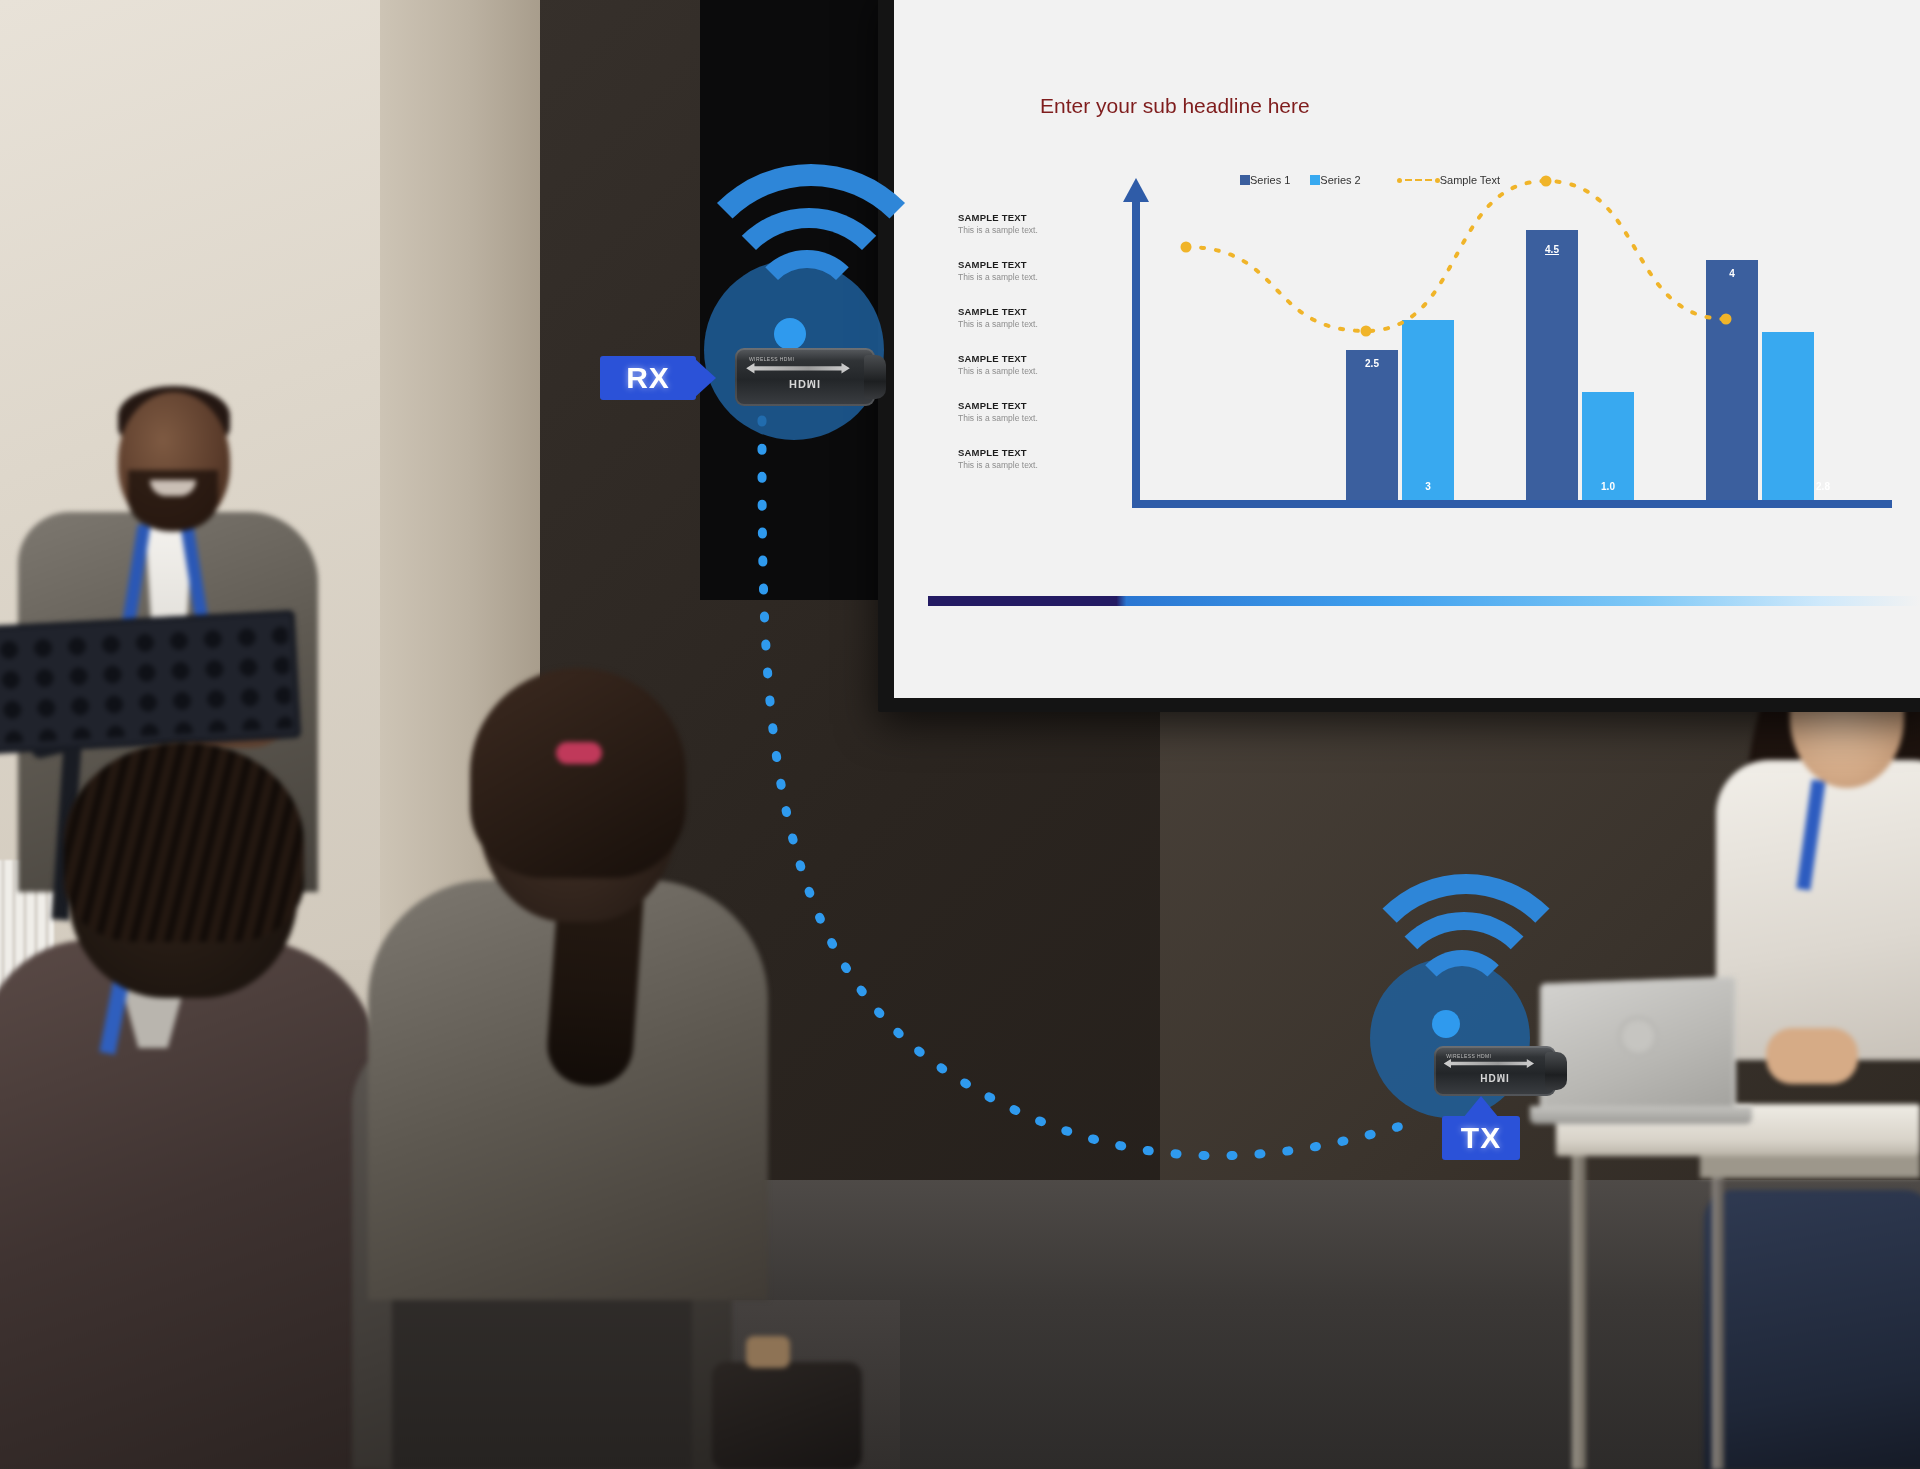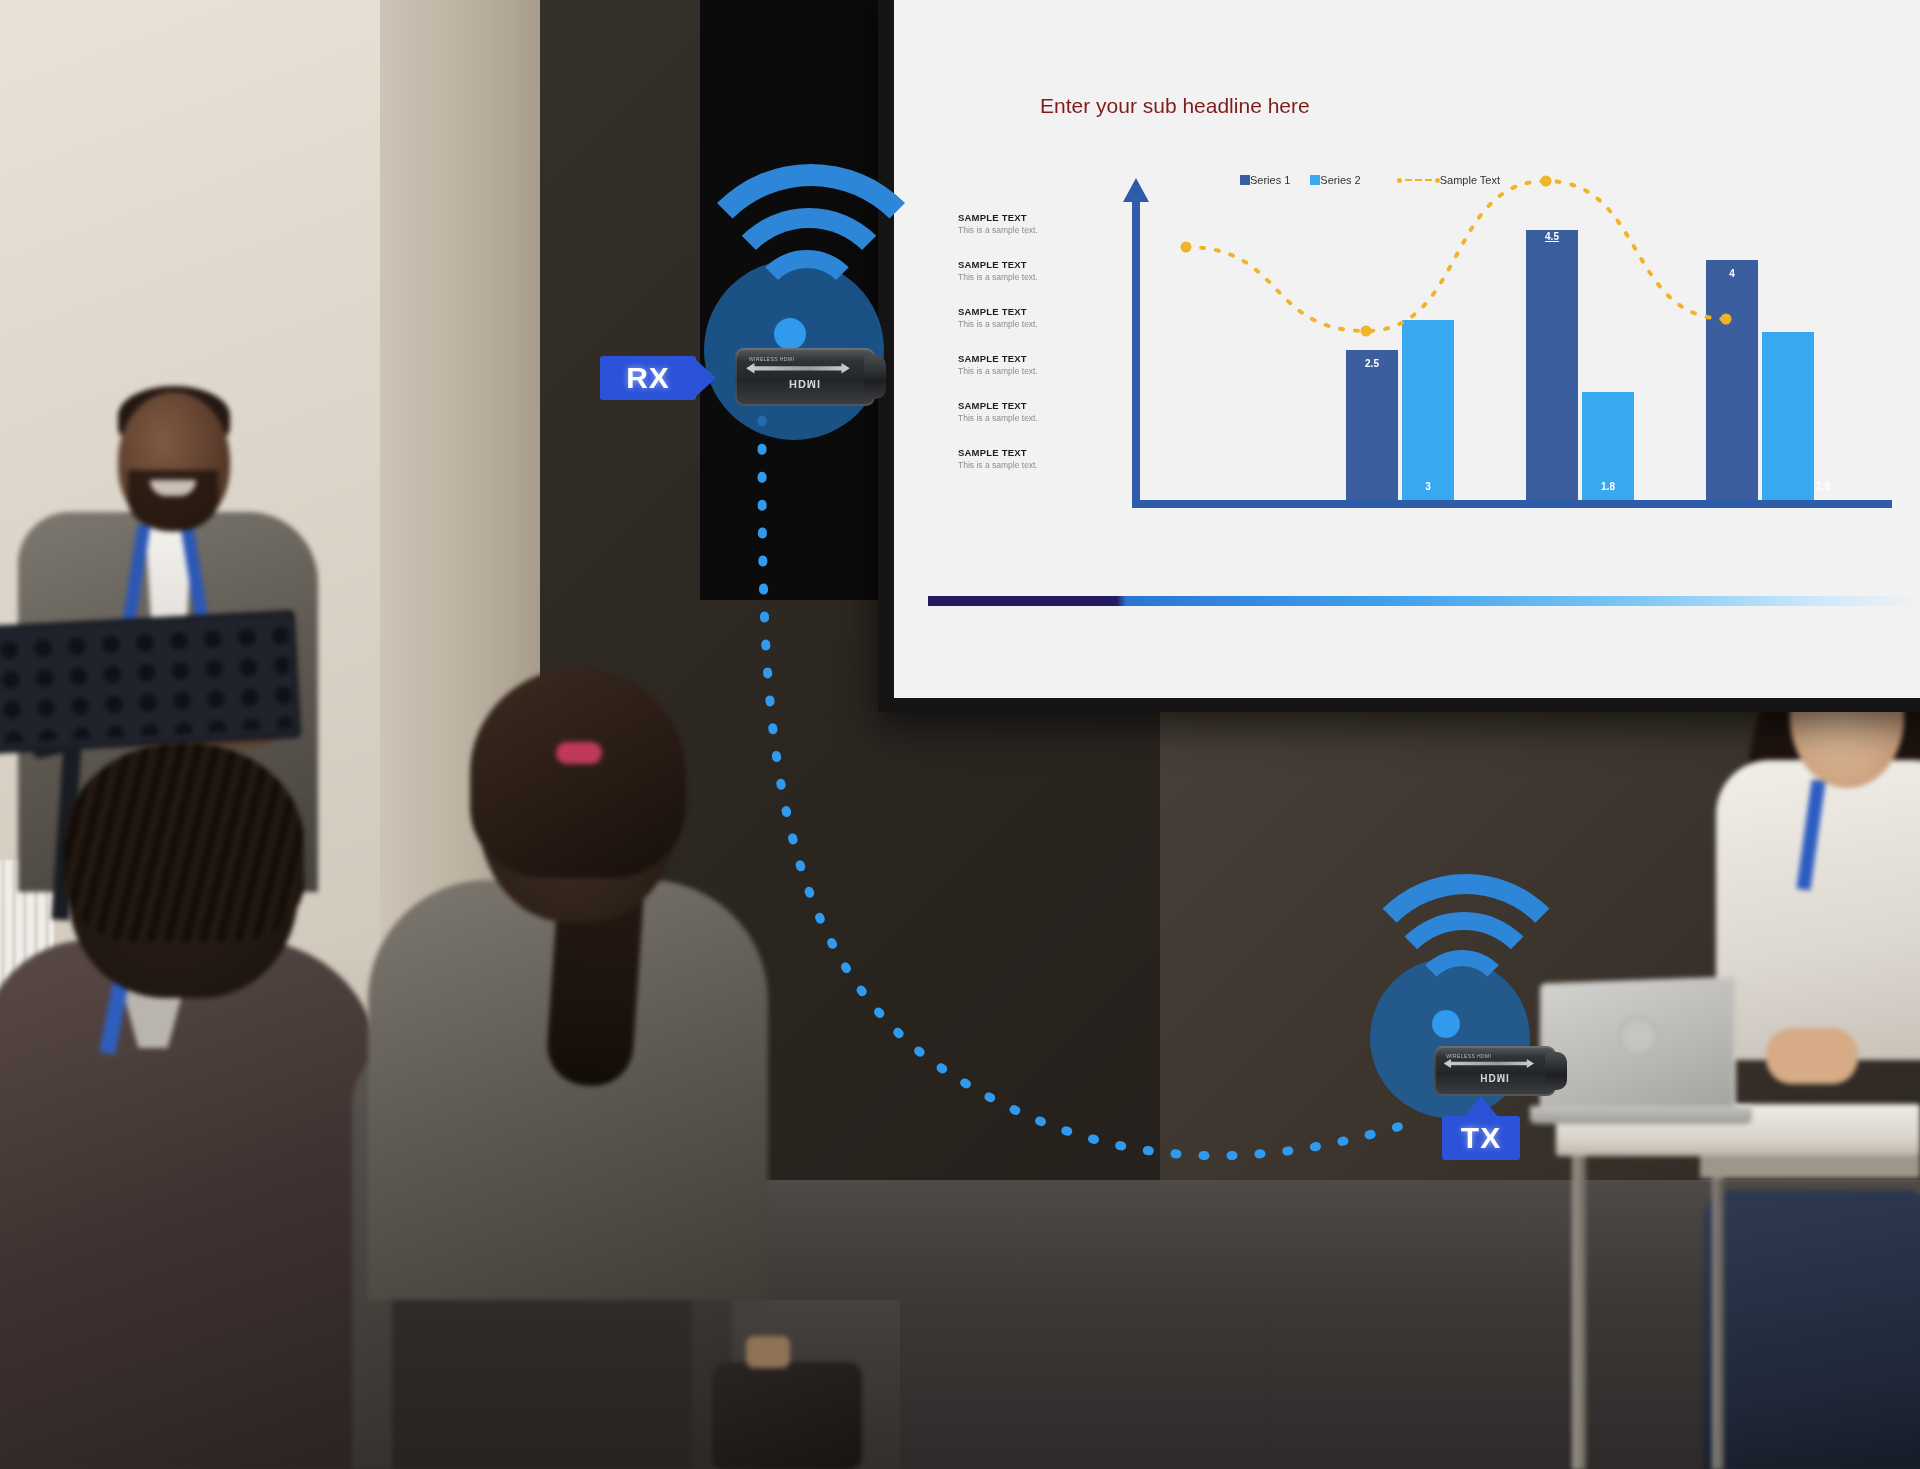--- a/index.html
+++ b/index.html
@@ -345,24 +345,24 @@
           <div class="group" style="left: 200px; width: 108px;">
             <div class="bar" style="height: 150px; left: 0px; background: rgb(59, 95, 158);">
               <div class="bar-label" style="top: 8px;">2.5</div>
             </div>
             <div class="bar" style="height: 180px; left: 56px; background: rgb(56, 169, 240);">
               <div class="bar-label" style="bottom: 8px;">3</div>
             </div>
           </div>
           <div class="group" style="left: 380px; width: 108px;">
             <div class="bar" style="height: 270px; left: 0px; background: rgb(59, 95, 158);">
-              <div class="bar-label" style="top: 1px; text-decoration: underline;">4.5</div>
+              <div class="bar-label" style="top: 14px; text-decoration: underline;">4.5</div>
             </div>
             <div class="bar" style="height: 108px; left: 56px; background: rgb(56, 169, 240);">
-              <div class="bar-label" style="bottom: 8px;">1.8</div>
+              <div class="bar-label" style="bottom: 8px;">1.0</div>
             </div>
           </div>
           <div class="group" style="left: 560px; width: 108px;">
             <div class="bar" style="height: 240px; left: 0px; background: rgb(59, 95, 158);">
               <div class="bar-label" style="top: 8px;">4</div>
             </div>
             <div class="bar" style="height: 168px; left: 56px; background: rgb(56, 169, 240);">
               <div class="bar-label" style="bottom: 8px; padding-left: 35px;">2.8</div>
             </div>
           </div>

